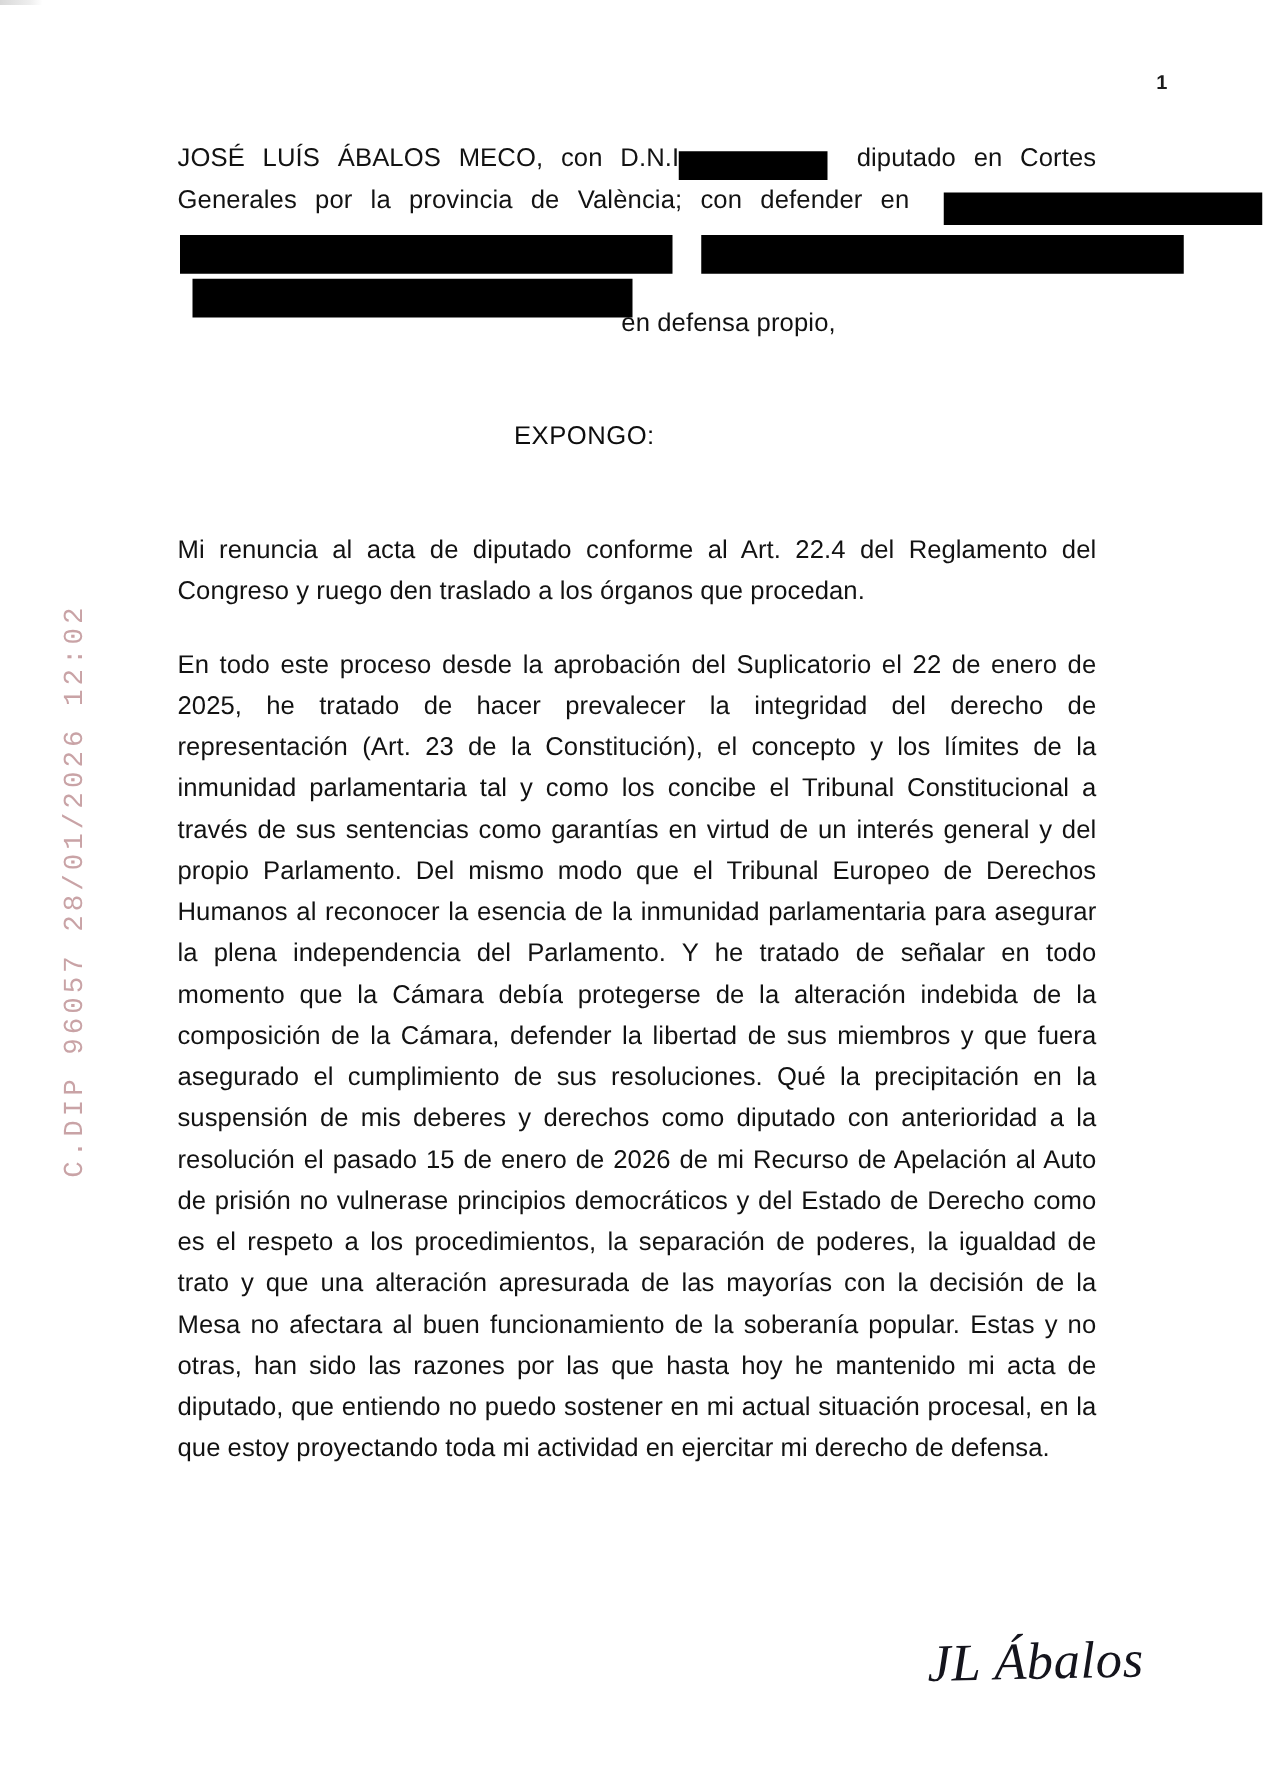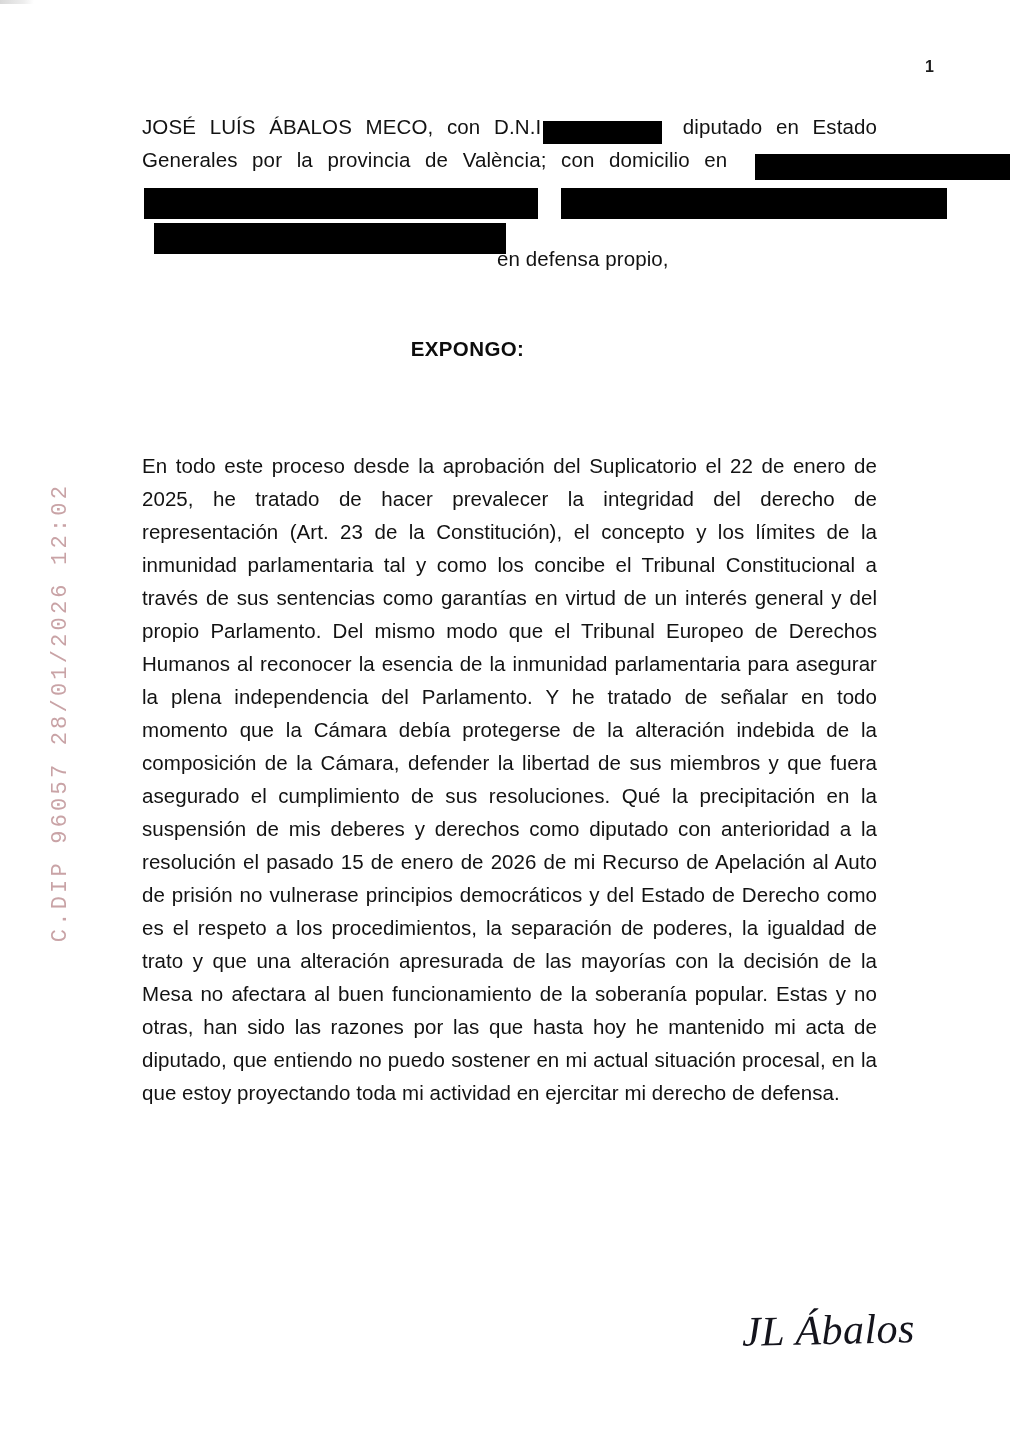--- a/index.html
+++ b/index.html
@@ -79,21 +79,21 @@
   
   .expongo-wrap {
     margin-top: 62px;
     margin-bottom: 0;
     text-align: center;
     padding-right: 84px;
   }
   .expongo {
     display: inline-block;
     font-size: 20.5px;
-    font-weight: 700;
+    font-weight: 400;
     letter-spacing: 0.4px;
     color: #0d0d0d;
   }
 
   .gap-after-heading { height: 62px; }
   .gap-between { height: 26px; }
 
   
   .header-block {
     position: relative;
@@ -130,42 +130,43 @@
   <div class="margin-stamp">C.DIP 96057 28/01/2026 12:02</div>
 
   <div class="page-number">1</div>
 
   <div class="content">
 
     <div class="header-block">
 
       <p class="para loose">
         <span>JOSÉ LUÍS ÁBALOS MECO, con D.N.I.</span>
-        <span style="display:inline-block;width:122px;">&nbsp;</span><span>diputado en Estado</span>
-        <span>Generales por la provincia de València; con domicilio en</span>
+        <span style="display:inline-block;width:122px;">&nbsp;</span><span>diputado en Cortes</span>
+        <span>Generales por la provincia de València; con defender en</span>
         <span style="display:inline-block;width:135px;">&nbsp;</span>
         <span style="display:inline-block;width:400px;">&nbsp;</span>
         <span>y</span>
         <span style="display:inline-block;width:380px;">&nbsp;</span>
         <span style="display:inline-block;width:355px;">&nbsp;</span><span>en defensa propio,</span>
       </p>
 
       <div class="redaction" style="left:401px;  top:11px;  width:119px; height:23px;"></div>
       <div class="redaction" style="left:613px;  top:44px;  width:264px; height:26px;"></div>
       <div class="redaction" style="left:2px;    top:78px;  width:394px; height:31px;"></div>
       <div class="redaction" style="left:419px;  top:78px;  width:386px; height:31px;"></div>
       <div class="redaction" style="left:12px;   top:113px; width:352px; height:31px;"></div>
     </div>
 
     <div class="expongo-wrap">
       <span class="expongo">EXPONGO:</span>
     </div>
 
     <div class="gap-after-heading"></div>
 
+    <p class="para">Mi renuncia al acta de diputado conforme al Art. 22.4 del Reglamento del Congreso y ruego den traslado a los órganos que procedan.</p>
 
     <div class="gap-between"></div>
 
     <p class="para">En todo este proceso desde la aprobación del Suplicatorio el 22 de enero de 2025, he tratado de hacer prevalecer la integridad del derecho de representación (Art. 23 de la Constitución), el concepto y los límites de la inmunidad parlamentaria tal y como los concibe el Tribunal Constitucional a través de sus sentencias como garantías en virtud de un interés general y del propio Parlamento. Del mismo modo que el Tribunal Europeo de Derechos Humanos al reconocer la esencia de la inmunidad parlamentaria para asegurar la plena independencia del Parlamento. Y he tratado de señalar en todo momento que la Cámara debía protegerse de la alteración indebida de la composición de la Cámara, defender la libertad de sus miembros y que fuera asegurado el cumplimiento de sus resoluciones. Qué la precipitación en la suspensión de mis deberes y derechos como diputado con anterioridad a la resolución el pasado 15 de enero de 2026 de mi Recurso de Apelación al Auto de prisión no vulnerase principios democráticos y del Estado de Derecho como es el respeto a los procedimientos, la separación de poderes, la igualdad de trato y que una alteración apresurada de las mayorías con la decisión de la Mesa no afectara al buen funcionamiento de la soberanía popular. Estas y no otras, han sido las razones por las que hasta hoy he mantenido mi acta de diputado, que entiendo no puedo sostener en mi actual situación procesal, en la que estoy proyectando toda mi actividad en ejercitar mi derecho de defensa.</p>
   </div>
 
   <div class="signature">JL Ábalos</div>
 
 </div>
 

